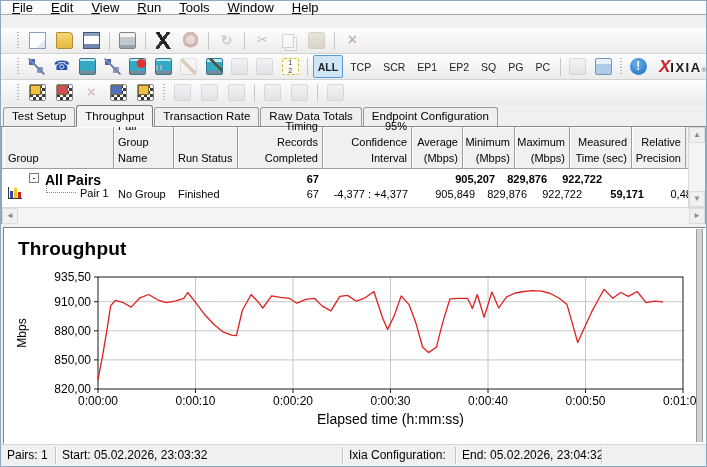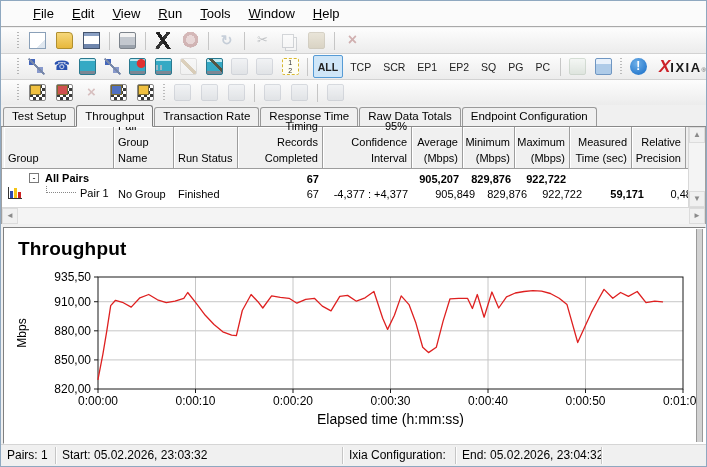--- a/index.html
+++ b/index.html
@@ -1,22 +1,22 @@
 <!DOCTYPE html>
 <html><head>
 <meta charset="utf-8">
 <style>
   html,body{margin:0;padding:0;background:#d8d8d8;}
   *{box-sizing:border-box;}
   .window{position:relative;width:707px;height:467px;background:#f0f0f0;
     font-family:"Liberation Sans",sans-serif;color:#000;overflow:hidden;
     border:1px solid #8fa8c0;}
   
-  .menubar{position:absolute;top:0;left:0;right:0;height:26px;background:#fbfbfb;
-    border-bottom:1px solid #a9a9a9;display:flex;align-items:center;padding-left:23px;}
+  .menubar{position:absolute;top:0;left:0;right:0;height:14px;background:#fbfbfb;
+    border-bottom:1px solid #a9a9a9;display:flex;align-items:center;padding-left:2px;}
   .menu-item{font-size:13px;padding:3px 9px;cursor:default;}
   .menu-item::first-letter{text-decoration:underline;}
   
   .toolbar{position:absolute;left:0;right:0;height:26px;background:linear-gradient(#fdfdfd,#ececec);
     border-bottom:1px solid #d2d2d2;display:flex;align-items:center;padding-left:15px;}
   .grip{width:4px;height:18px;margin:0 3px 0 1px;
     background:repeating-linear-gradient(#b5b5b5 0 1px,transparent 1px 3px);background-size:2px 100%;background-repeat:repeat-y;}
   .tsep{width:1px;height:18px;background:#c6c6c6;margin:0 4px;}
   .tsep.dotted{background:repeating-linear-gradient(#bbb 0 1px,transparent 1px 3px);width:2px;}
   .tbtn{border:1px solid transparent;background:transparent;width:25px;height:23px;padding:0;
@@ -86,21 +86,21 @@
     display:flex;align-items:flex-end;}
   .hcell.right{justify-content:flex-end;text-align:right;}
   .tbody{height:38px;padding-top:2px;}
   .trow{display:flex;height:15px;padding-left:2px;align-items:center;}
   .tcell{flex:none;font-size:11px;padding:0 4px;white-space:nowrap;overflow:hidden;}
   .tcell.right{text-align:right;}
   .trow.summary .val{font-weight:bold;}
   .gcell{position:relative;height:15px;}
   .expand-box{position:absolute;left:25px;top:2px;width:10px;height:10px;border:1px solid #7a7a7a;
     background:#fff;font-size:9px;line-height:8px;text-align:center;}
-  .gl{position:absolute;left:41px;top:1px;font-size:11px;}
+  .gl{position:absolute;left:41px;top:1px;font-size:14px;}
   .gl.bold{font-weight:bold;}
   .pair-chart-icon{position:absolute;left:4px;top:1px;width:14px;height:12px;background:
     linear-gradient(#2b4bb0,#2b4bb0) 1px 4px/3px 8px no-repeat,
     linear-gradient(#f5c518,#f5c518) 5px 1px/3px 11px no-repeat,
     linear-gradient(#cc2222,#cc2222) 9px 5px/3px 7px no-repeat,#fff;
     border-left:1px solid #333;border-bottom:1px solid #333;}
   .treedots{position:absolute;left:42px;top:-3px;width:30px;height:10px;
     border-left:1px dotted #888;border-bottom:1px dotted #888;}
   .pairlbl{position:absolute;left:76px;top:1px;font-size:11px;}
   
@@ -281,21 +281,20 @@
       </button>
       <span class="tsep"></span>
       <button class="tbtn dis">
         <span class="ic ic-gen"></span>
       </button>
     </div>
   <div class="tabstrip" id="tabstrip">
       <div class="tab">Test Setup</div>
       <div class="tab active">Throughput</div>
       <div class="tab">Transaction Rate</div>
-      <div class="tab">Response Time</div>
       <div class="tab">Raw Data Totals</div>
       <div class="tab">Endpoint Configuration</div>
     </div>
 
   <div class="tablesec">
     <div class="thead" id="thead">
         <div class="hcell left" style="width: 110px;">Group</div>
         <div class="hcell left" style="width: 60px;">Pair Group
 Name</div>
         <div class="hcell left" style="width: 64px;">Run Status</div>
@@ -317,21 +316,21 @@
     <div class="tbody" id="tbody">
         <div class="trow summary">
           <div class="tcell gcell" style="width: 110px;">
             <span class="expand-box">-</span>
             <span class="gl bold">All Pairs</span>
           </div>
           <div class="tcell left" style="width: 60px;"></div>
           <div class="tcell left" style="width: 64px;"></div>
           <div class="tcell right val" style="width: 85px;">67</div>
           <div class="tcell right" style="width: 89px;"></div>
-          <div class="tcell right val" style="width: 51px;">905,207</div>
+          <div class="tcell right val" style="width: 51px; margin-left: 36px;">905,207</div>
           <div class="tcell right val" style="width: 52px;">829,876</div>
           <div class="tcell right val" style="width: 55px;">922,722</div>
           <div class="tcell right" style="width: 62px;"></div>
           <div class="tcell right" style="width: 54px;"></div>
         </div>
         <div class="trow pair">
           <div class="tcell gcell" style="width: 110px;">
             <span class="pair-chart-icon"></span>
             <span class="treedots"></span>
             <span class="pairlbl">Pair 1</span>

